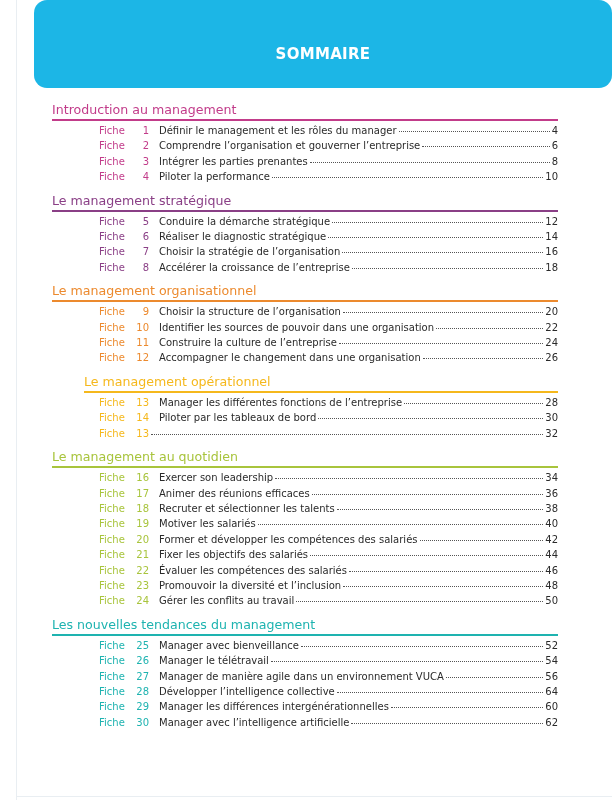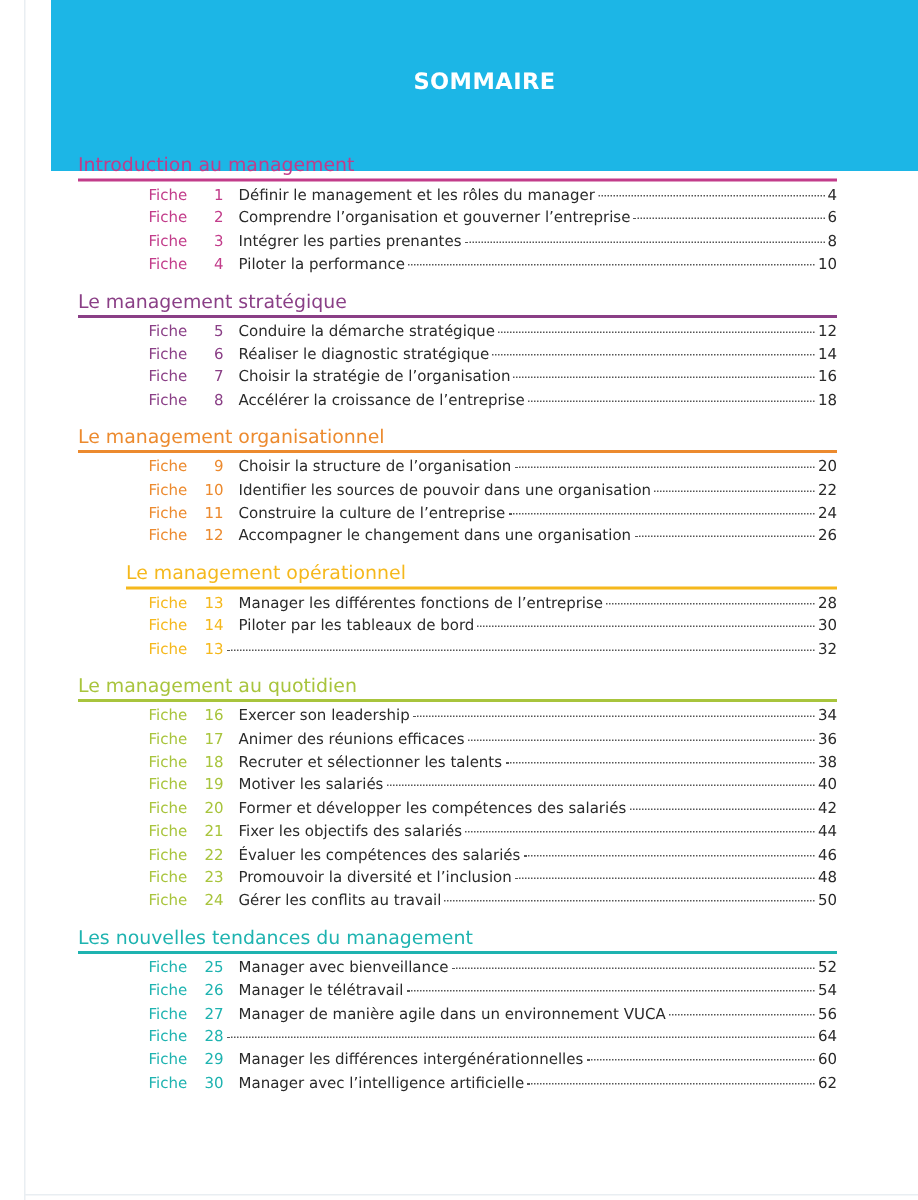--- a/index.html
+++ b/index.html
@@ -3,21 +3,21 @@
 <meta charset="utf-8">
 <style>
   html, body { margin: 0; padding: 0; }
   body {
     width: 612px; height: 800px; background: #ffffff; position: relative; overflow: hidden;
     font-family: "DejaVu Sans", sans-serif; color: #222;
   }
   .edge-left { position: absolute; left: 16px; top: 0; width: 1px; height: 800px; background: #e9eef2; }
   .edge-bottom { position: absolute; left: 16px; right: 0; top: 796px; height: 1px; background: #e9eef2; }
   .banner {
-    position: absolute; left: 34px; top: 0; width: 578px; height: 114px; background: #1cb6e6;
+    position: absolute; left: 34px; top: 0; width: 578px; height: 88px; background: #1cb6e6; border-radius: 13px;
   }
   .banner-title {
     position: absolute; left: 0; right: 0; top: 45px; text-align: center;
     color: #ffffff; font-weight: bold; font-size: 15px; letter-spacing: 0.3px;
   }
   .content { position: absolute; left: 52px; top: 101px; width: 506px; }
   .section { margin-bottom: 7px; }
   .sec-title {
     font-size: 12.6px; line-height: 17px; padding-bottom: 1px;
     border-bottom: 2px solid; margin-bottom: 2px; white-space: nowrap;
@@ -245,20 +245,21 @@
       <div class="row">
         <span class="fiche-label" style="color: rgb(30, 179, 176);">Fiche</span>
         <span class="fiche-num" style="color: rgb(30, 179, 176); text-align: right;">27</span>
         <span class="title">Manager de manière agile dans un environnement VUCA</span>
         <span class="dots"></span>
         <span class="page">56</span>
       </div>
       <div class="row">
         <span class="fiche-label" style="color: rgb(30, 179, 176);">Fiche</span>
         <span class="fiche-num" style="color: rgb(30, 179, 176);">28</span>
+        <span class="title">Développer l’intelligence collective</span>
         <span class="dots"></span>
         <span class="page">64</span>
       </div>
       <div class="row">
         <span class="fiche-label" style="color: rgb(30, 179, 176);">Fiche</span>
         <span class="fiche-num" style="color: rgb(30, 179, 176);">29</span>
         <span class="title">Manager les différences intergénérationnelles</span>
         <span class="dots"></span>
         <span class="page">60</span>
       </div>

